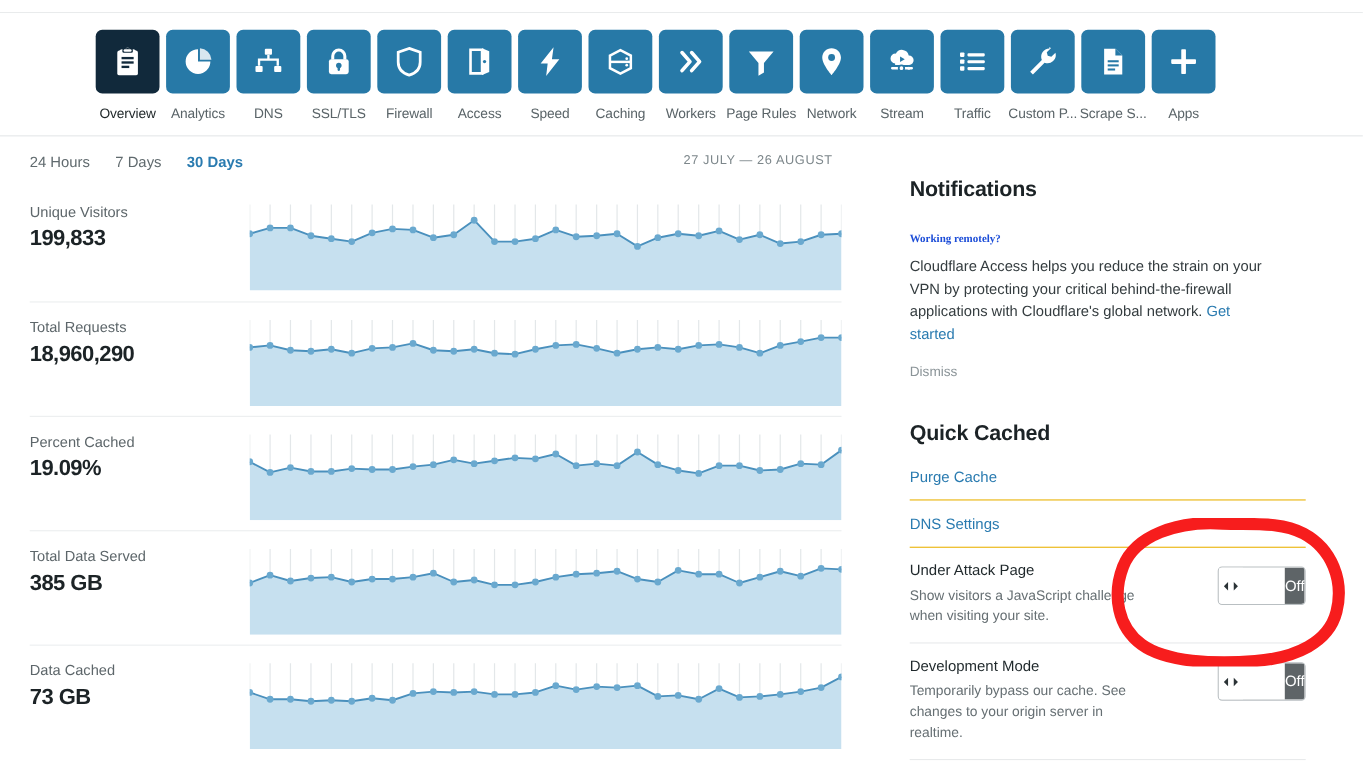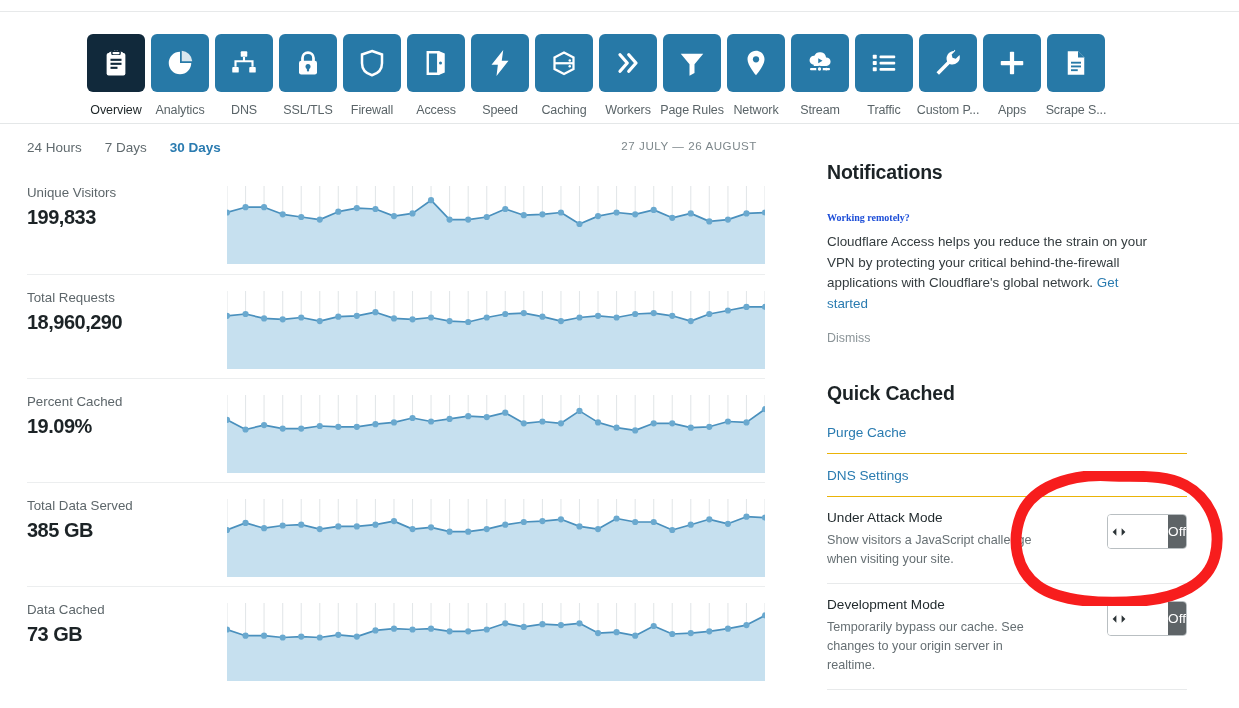--- a/index.html
+++ b/index.html
@@ -19,21 +19,21 @@
     width: 1239px; height: 1px; background: #e7e9ea;
   }
 
   
   .navbar {
     position: absolute; left: 0; top: 12px;
     width: 1239px; height: 112px;
     background: #fff;
     border-bottom: 1px solid #e4e7e8;
     display: flex;
-    align-items: center;
+    align-items: flex-start;
     padding-left: 84px;
   }
   .nav-item {
     width: 64px;
     margin-right: 0px;
     display: flex; flex-direction: column; align-items: center;
     cursor: pointer;
     flex: 0 0 64px;
   }
   .nav-tile {
@@ -312,37 +312,37 @@
       <div class="nav-tile">
         <svg width="30" height="30" viewBox="0 0 24 24">
           <path d="M16.8 2.4a6 6 0 0 0-5.5 8.4L2.8 19.3l2 2 8.5-8.5a6 6 0 0 0 7.9-7.3l-3 3-2.6-.7-.7-2.6 3-3a6 6 0 0 0-1.1-.8z" fill="#fff"></path>
         </svg>
       </div>
       <div class="nav-label">Custom P...</div>
     </div>
     <div class="nav-item">
       <div class="nav-tile">
         <svg width="30" height="30" viewBox="0 0 24 24">
-          <rect x="10.3" y="3" width="3.4" height="18" rx=".6" fill="#fff"></rect>
-          <rect x="3" y="10.3" width="18" height="3.4" rx=".6" fill="#fff"></rect>
-        </svg>
-      </div>
-      <div class="nav-label">Apps</div>
-    </div>
-    <div class="nav-item">
-      <div class="nav-tile">
-        <svg width="30" height="30" viewBox="0 0 24 24">
           <path d="M5.4 2.6h8.2l5 5v13.8H5.4V2.6z" fill="#fff"></path>
           <path d="M13.6 2.6v5h5" fill="#2779a7"></path>
           <rect x="8" y="11" width="8" height="1.5" fill="#2779a7"></rect>
           <rect x="8" y="14" width="8" height="1.5" fill="#2779a7"></rect>
           <rect x="8" y="17" width="5.4" height="1.5" fill="#2779a7"></rect>
         </svg>
       </div>
       <div class="nav-label">Scrape S...</div>
+    </div>
+    <div class="nav-item">
+      <div class="nav-tile">
+        <svg width="30" height="30" viewBox="0 0 24 24">
+          <rect x="10.3" y="3" width="3.4" height="18" rx=".6" fill="#fff"></rect>
+          <rect x="3" y="10.3" width="18" height="3.4" rx=".6" fill="#fff"></rect>
+        </svg>
+      </div>
+      <div class="nav-label">Apps</div>
     </div>
   </div>
 
 <div class="content">
 
   <div class="left-col">
 
     <div class="filter-bar" id="filter-bar">
       <div class="range-tab">24 Hours</div>
         <div class="range-tab">7 Days</div>
@@ -725,21 +725,21 @@
     </div>
 
     <div class="dismiss">Dismiss</div>
 
     <div class="qa-title">Quick Cached</div>
 
     <div id="qa-list">
         <div class="qa-link-row"><span class="link">Purge Cache</span></div>
         <div class="qa-link-row"><span class="link">DNS Settings</span></div>
         <div class="qa-mode-row">
-          <div class="qa-mode-title">Under Attack Mode</div>
+          <div class="qa-mode-title">Under Attack Page</div>
           <div class="qa-mode-desc">Show visitors a JavaScript challenge when visiting your site.</div>
           <div class="toggle">
             <div class="toggle-knob">
               <svg width="16" height="10" viewBox="0 0 16 10">
                 <path d="M5.4 1.2 1.6 5l3.8 3.8z" fill="#2b3336"></path>
                 <path d="M10.6 1.2 14.4 5l-3.8 3.8z" fill="#2b3336"></path>
               </svg>
             </div>
             <div class="toggle-state">Off</div>
           </div>

